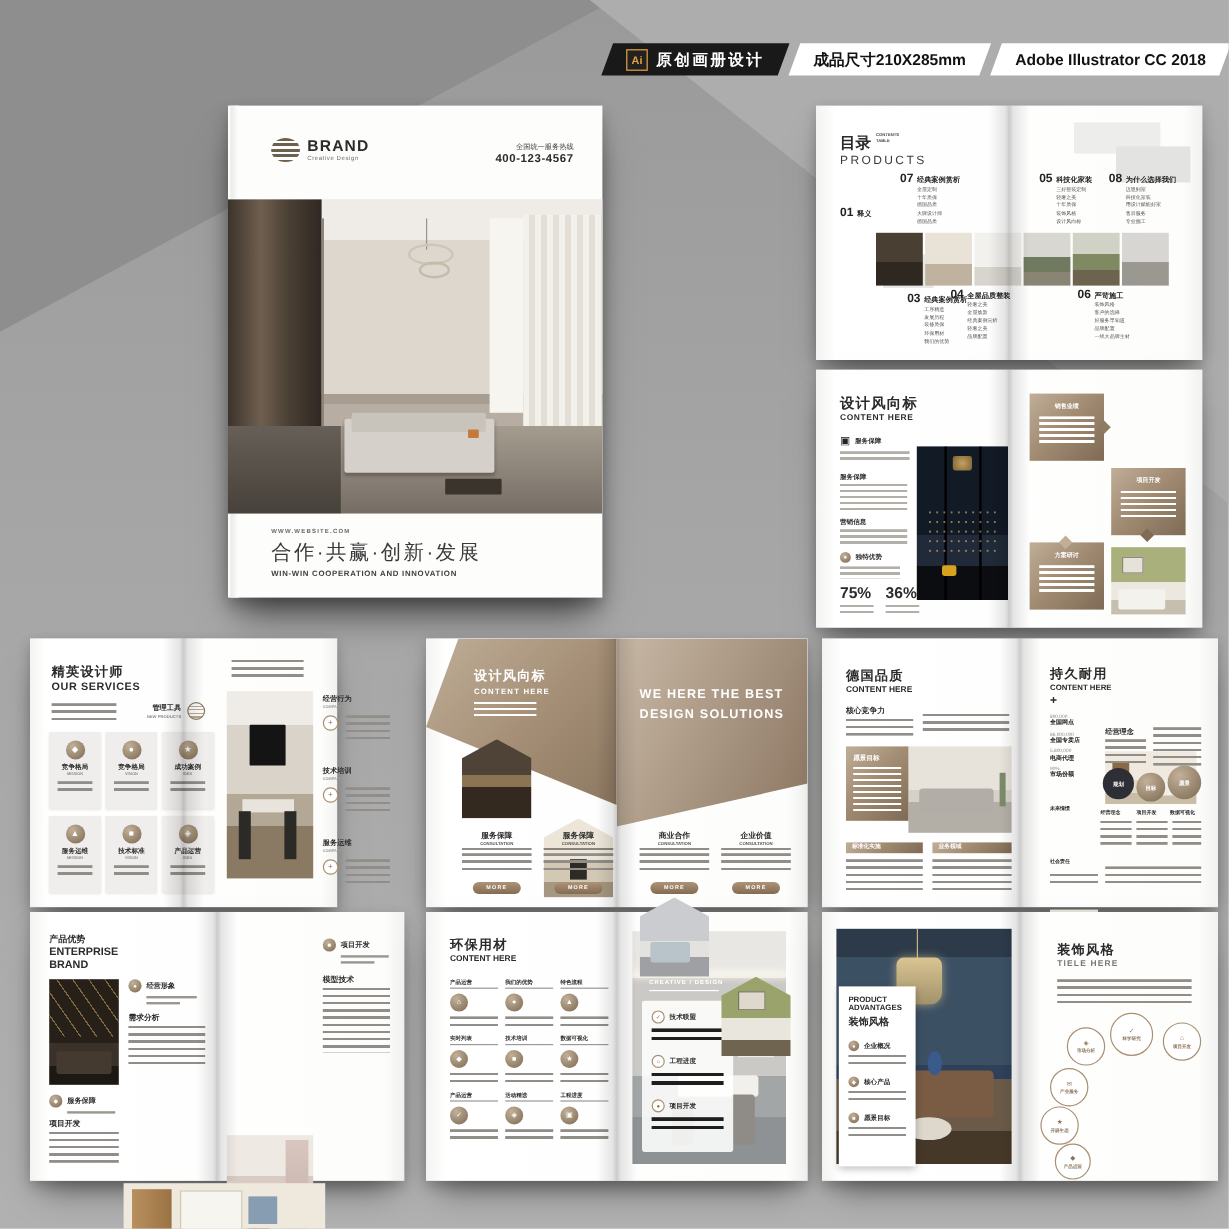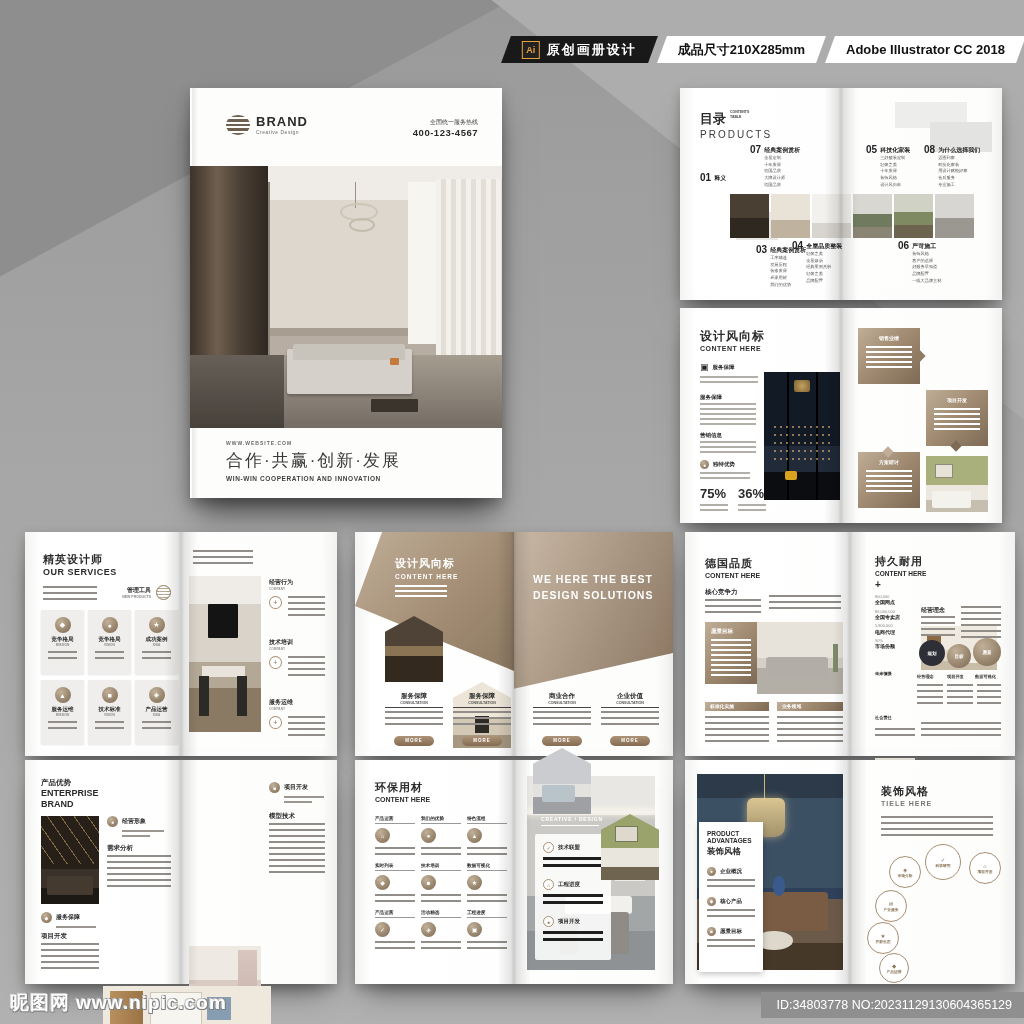--- a/index.html
+++ b/index.html
@@ -254,21 +254,21 @@
     <div class="abs bb" style="left:178px;top:144px;width:62px;height:56px;z-index:5;">
       <div style="text-align:center;color:#fff;font-size:5px;font-weight:bold;margin-top:7px;">方案研讨</div>
       <div class="gkw" style="margin:5px auto 0;width:46px;height:24px;"></div>
       <div class="abs" style="left:26px;top:-4px;width:8px;height:8px;background:#c0ae98;transform:rotate(45deg);"></div>
     </div>
     <div class="abs ph" style="left:246px;top:144px;width:62px;height:56px;background:linear-gradient(180deg,#6e5b43 0 16%,#e8dfd2 16% 30%,#d7892e 30% 58%,#a9631f 58% 70%,#97764f 70%);">
       <div class="abs" style="right:10%;top:45%;width:16%;height:40%;background:#2e2a25;"></div>
     </div>
   </div>
 
-  <div class="spread" style="left:25px;top:532px;width:312px;height:224px;">
+  <div class="spread" style="left:25px;top:532px;width:256px;height:224px;">
     <div class="gut"></div>
     <div class="abs cn" style="left:18px;top:20px;font-size:11px;letter-spacing:1px;">精英设计师</div>
     <div class="abs cn" style="left:18px;top:35px;font-size:9px;letter-spacing:.5px;">OUR SERVICES</div>
     <div class="abs gkd" style="left:18px;top:54px;width:54px;height:16px;"></div>
     <div class="abs" style="left:86px;top:54px;text-align:right;width:40px;">
       <div class="cn" style="font-size:6px;">管理工具</div>
       <div style="font-size:3.5px;font-weight:bold;color:#8a8a8a;">NEW PRODUCTS</div>
     </div>
     <div class="abs" style="left:131px;top:53px;width:13px;height:13px;border:1px solid #8a7a64;border-radius:50%;background:repeating-linear-gradient(180deg,rgba(0,0,0,0) 0 2px,#b9a98f 2px 3px);"></div>
 
@@ -645,20 +645,13 @@
     <div class="abs cico" style="left:182px;top:162px;width:30px;height:30px;flex-direction:column;z-index:6;">
       <span style="font-size:5.5px;">★</span>
       <span style="font-size:3.8px;font-weight:bold;">开辟生态</span>
     </div>
     <div class="abs cico" style="left:194px;top:193px;width:28px;height:28px;flex-direction:column;z-index:6;">
       <span style="font-size:5.5px;">◆</span>
       <span style="font-size:3.8px;font-weight:bold;">产品运营</span>
     </div>
   </div>
 
-  <div class="abs" style="left:10px;bottom:8px;font-size:19px;font-weight:bold;color:#fdfdfd;letter-spacing:1px;text-shadow:1px 1px 0 #7e7e7e,-1px -1px 0 #c8c8c8,1px -1px 0 #8a8a8a,-1px 1px 0 #8a8a8a;z-index:60;">
-    <span>昵图网</span>
-    <span>www.nipic.com</span>
-  </div>
-  <div class="abs" style="right:0;bottom:6px;background:#8f8f8f;color:#fff;font-size:12.5px;padding:6px 12px 6px 16px;z-index:60;">
-    <span>ID:34803778 NO:20231129130604365129</span>
-  </div>
 </div>
 
 </body></html>

